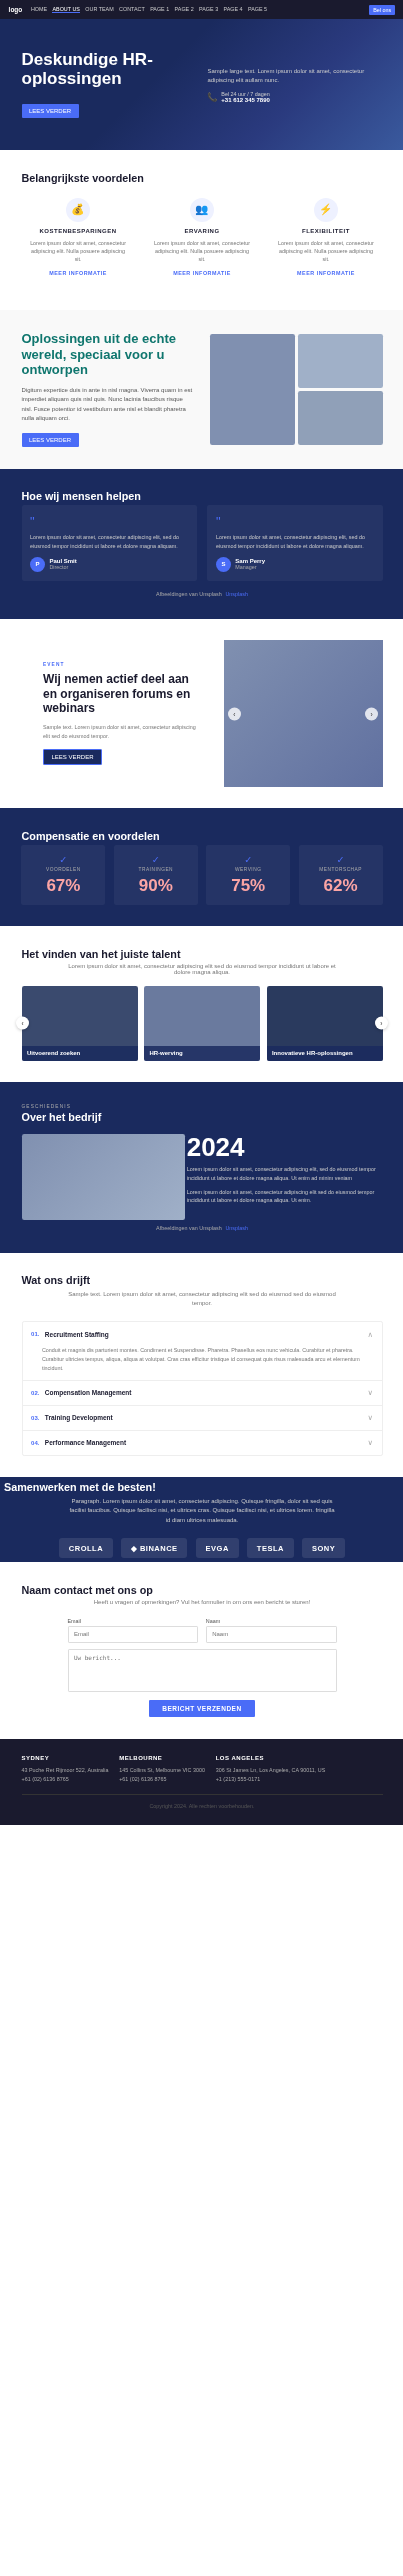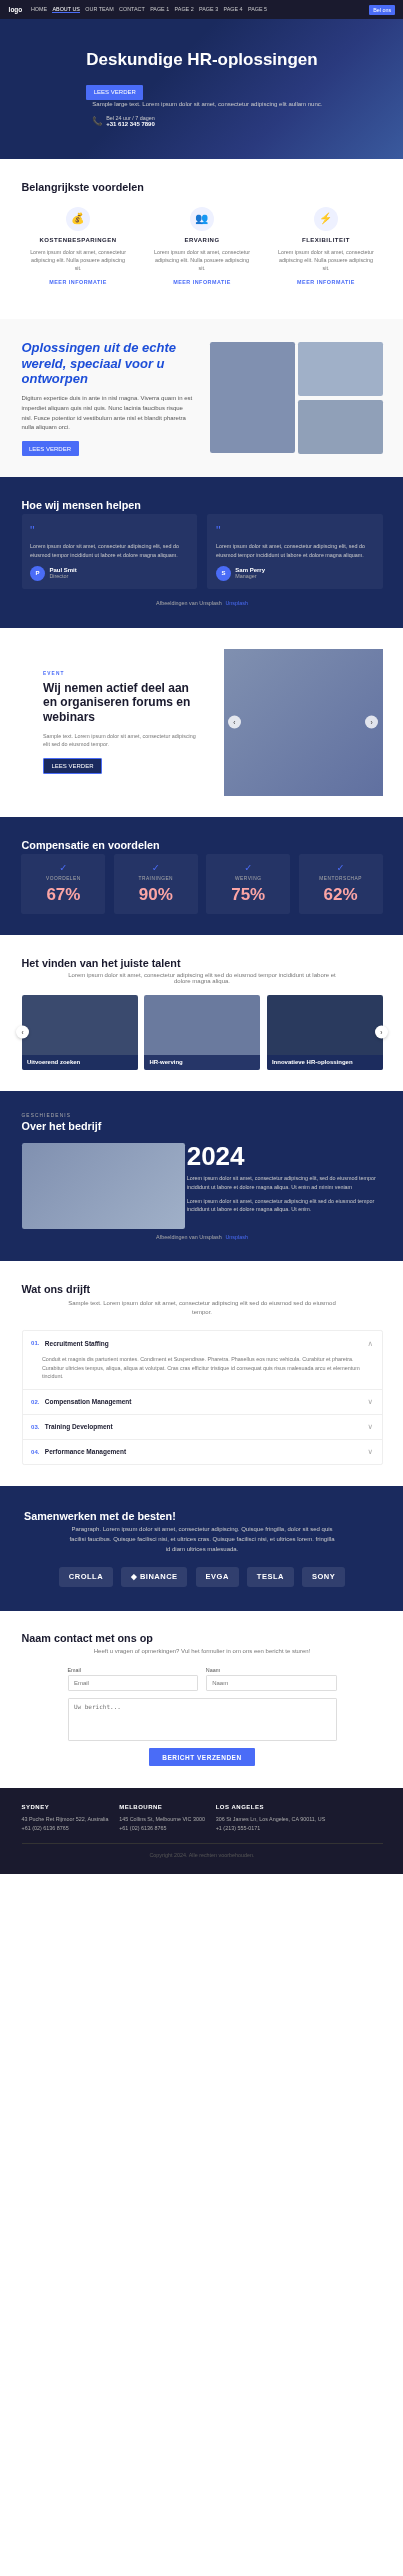--- a/index.html
+++ b/index.html
@@ -34,21 +34,21 @@
     .features-grid { display: flex; gap: 10.8px; justify-content: center; }
     .feature-card { flex: 1; text-align: center; padding: 10.8px 7.5px; }
     .feature-icon { width: 24px; height: 24px; border-radius: 50%; background: #eef1ff; display: flex; align-items: center; justify-content: center; margin: 0 auto 6.5px; font-size: 10.8px; }
     .feature-card h4 { font-size: 6px; font-weight: 700; letter-spacing: 0.5px; color: #1a1a2e; margin-bottom: 4.3px; text-transform: uppercase; }
     .feature-card p { font-size: 5.4px; color: #777; line-height: 1.5; margin-bottom: 5.4px; }
     .feature-link { color: #4a6cf7; font-size: 5.4px; font-weight: 700; cursor: pointer; text-transform: uppercase; letter-spacing: 0.5px; }
 
     
     .solutions-section { display: flex; gap: 16px; padding: 21.5px; align-items: center; background: #f9f9f9; }
     .solutions-text { flex: 1; }
-    .solutions-text h2 { font-size: 13px; font-weight: 900; line-height: 1.2; margin-bottom: 7.5px; color: #1d4ed8; font-style: italic; }
+    .solutions-text h2 { font-size: 13px; font-weight: 900; line-height: 1.2; margin-bottom: 7.5px; color: #0f766e; }
     .solutions-text p { font-size: 6px; color: #555; line-height: 1.6; margin-bottom: 8.6px; }
     .solutions-image { flex: 1; display: grid; grid-template-columns: 1fr 1fr; gap: 3.2px; }
     .img-block { background: #c0c8dc; border-radius: 2.2px; height: 54px; }
     .img-block.tall { grid-row: span 2; height: 111px; }
 
     
     .help-section { background: #1a2a5e; color: #fff; padding: 21.5px; }
     .help-section .section-title { color: #fff; }
     .testimonials { display: flex; gap: 10.8px; margin-bottom: 10.8px; }
     .testimonial-card { flex: 1; background: rgba(255,255,255,0.05); border-radius: 2.2px; padding: 8.6px; }
@@ -111,21 +111,21 @@
     .accordion-item { border-bottom: 0.5px solid #eee; }
     .accordion-item:last-child { border-bottom: none; }
     .accordion-header { display: flex; align-items: center; justify-content: space-between; padding: 7.5px 8.6px; cursor: pointer; }
     .accordion-num { color: #4a6cf7; font-size: 6px; font-weight: bold; margin-right: 5.4px; }
     .accordion-label { font-size: 6.5px; font-weight: 600; color: #1a1a2e; flex: 1; }
     .accordion-icon { font-size: 7.5px; color: #aaa; }
     .accordion-body { padding: 0 8.6px 7.5px 19.4px; font-size: 5.4px; color: #777; line-height: 1.6; display: none; }
     .accordion-body.open { display: block; }
 
     
-    .partners-section { background: #1a2a5e; padding: 24px; color: #fff; }
+    .partners-section { background: #1a2a5e; padding: 4px; color: #fff; }
     .partners-section .section-title { color: #fff; }
     .partners-top p { font-size: 6px; color: #ccc; text-align: center; max-width: 269px; margin: 0 auto 13px; line-height: 1.6; }
     .partners-logos { display: flex; gap: 8.6px; justify-content: center; align-items: center; flex-wrap: wrap; }
     .partner-logo { background: rgba(255,255,255,0.1); border-radius: 3px; padding: 5.4px 9.7px; font-size: 7.5px; font-weight: 900; color: #fff; letter-spacing: 0.5px; }
 
     
     .contact-section { background: #fff; padding: 21.5px; }
     .contact-section .section-title { margin-bottom: 3.2px; }
     .contact-section .section-subtitle { margin-bottom: 13px; }
     .contact-form { max-width: 269px; margin: 0 auto; }
@@ -156,21 +156,21 @@
       <span>CONTACT</span>
       <span>PAGE 1</span>
       <span>PAGE 2</span>
       <span>PAGE 3</span>
       <span>PAGE 4</span>
       <span>PAGE 5</span>
     </div>
   <span class="nav-cta">Bel ons</span>
 </nav>
 
-<section class="hero" style="position:relative; overflow:hidden;flex-direction:column;">
+<section class="hero" style="position:relative; overflow:hidden;">
   <div class="hero-bg"></div>
 
   <div style="position:absolute;top:0;left:0;right:0;bottom:0;background:linear-gradient(135deg,#1a2a5e 40%,#2a3a7e 70%,#3a5a9e 100%);z-index:0;"></div>
   <div class="hero-content" style="z-index:2;">
     <h1>Deskundige HR-oplossingen</h1>
     <button class="btn-primary" style="margin-top:8.6px;">LEES VERDER</button>
   </div>
   <div class="hero-right" style="z-index:2;">
     <p>Sample large text. Lorem ipsum dolor sit amet, consectetur adipiscing elit aullam nunc.</p>
     <div class="btn-phone">

